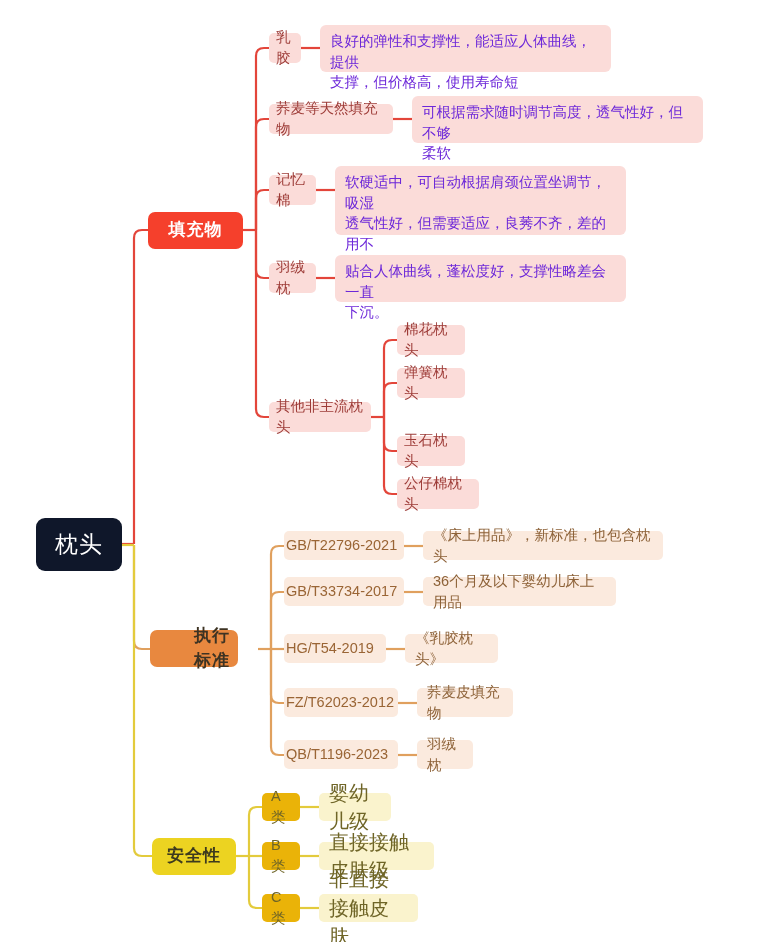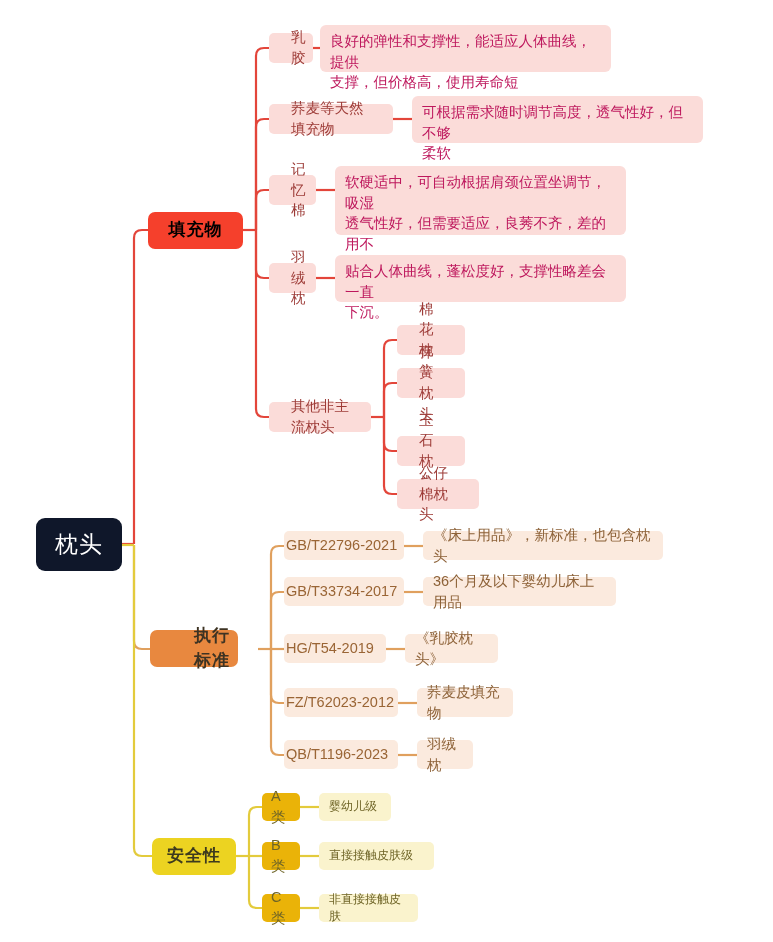--- a/index.html
+++ b/index.html
@@ -27,42 +27,42 @@
     background:#0f172a;
     color:#ffffff;
     font-size:23px;
     border-radius:9px;
     justify-content:center;
     letter-spacing:1px;
   }
 
   
   .b1{
-    color:#000000;
+    color:#ffffff;
     font-size:17px;
     font-weight:bold;
     justify-content:center;
     border-radius:7px;
     letter-spacing:1px;
   }
   .b1.fill{background:#f5402c;}
   .b1.std{background:#e8883f;color:#3d3323;}
   .b1.safe{background:#ecd321;color:#3d3a1e;}
 
   
   .r-key{
     background:#fbdcd9;
     color:#9d3b37;
     font-size:14.5px;
-    padding:5px 22px;
+    padding:5px 7px;
     border-radius:5px;
   }
   .r-desc{
     background:#fbdcd9;
-    color:#be185d;
+    color:#6d28d9;
     font-size:14.5px;
     padding:6px 10px;
     border-radius:6px;
     align-items:flex-start;
   }
 
   
   .o-key{
     background:#fbeade;
     color:#9a6535;
@@ -82,21 +82,21 @@
   .y-key{
     background:#eab308;
     color:#6f6527;
     font-size:14.5px;
     padding:5px 9px;
     border-radius:5px;
   }
   .y-desc{
     background:#faf3cd;
     color:#6f6527;
-    font-size:12px;
+    font-size:20px;
     padding:5px 10px;
     border-radius:5px;
   }
 </style>
 </head>
 <body>
 
 <div id="canvas">
 
   <svg id="wires" viewBox="0 0 773 942">

